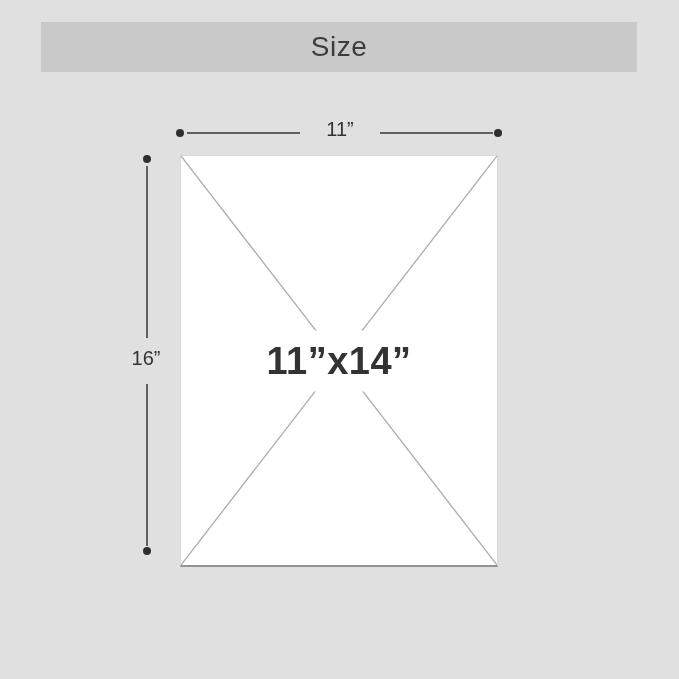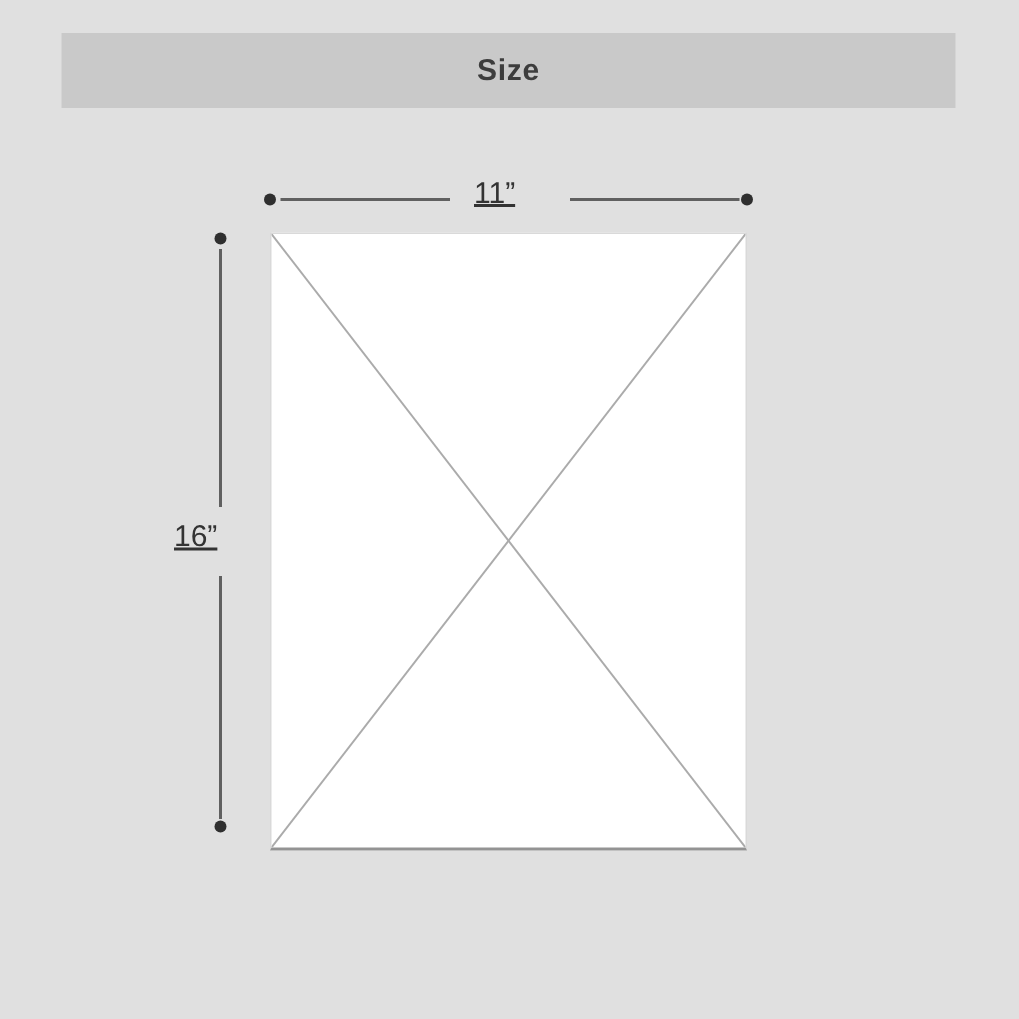--- a/index.html
+++ b/index.html
@@ -30,22 +30,22 @@
   .header-bar {
     position: absolute;
     left: 41px; top: 22px;
     width: 596px; height: 50px;
     background: var(--bar-bg);
     display: flex;
     align-items: center;
     justify-content: center;
   }
   .header-title {
-    font-size: 20px;
-    font-weight: 700;
+    font-size: 28px;
+    font-weight: 400;
     color: var(--title-color);
     letter-spacing: 0.5px;
   }
   
   .dim-dot {
     position: absolute;
     width: 8px; height: 8px;
     border-radius: 50%;
     background: var(--dot);
   }
@@ -66,21 +66,21 @@
     width: 2px;
     background: var(--dim-line);
     left: 146px;
   }
   .line-v-upper { top: 166px; height: 172px; }
   .line-v-lower { top: 384px; height: 162px; }
   .dim-label {
     position: absolute;
     font-size: 20px;
     color: var(--label-color);
-    text-decoration: underline;
+    text-align: center;
   }
   .label-width  { left: 316px; top: 118px; width: 48px; }
   .label-height { left: 116px; top: 347px; width: 60px; }
   
   .panel {
     position: absolute;
     left: 180px; top: 155px;
     width: 318px; height: 412px;
     background: var(--panel-bg);
     border: 1px solid var(--panel-border);
@@ -128,15 +128,16 @@
   <span class="dim-line-v line-v-upper"></span>
   <span class="dim-label label-height">16”</span>
   <span class="dim-line-v line-v-lower"></span>
   <span class="dim-dot dot-left-bottom"></span>
 
   <div class="panel">
     <svg viewBox="0 0 318 412" preserveAspectRatio="none">
       <line x1="0" y1="0" x2="318" y2="412"></line>
       <line x1="318" y1="0" x2="0" y2="412"></line>
     </svg>
+    <div class="center-label">11”x14”</div>
   </div>
 
 </div>
 
 </body></html>

